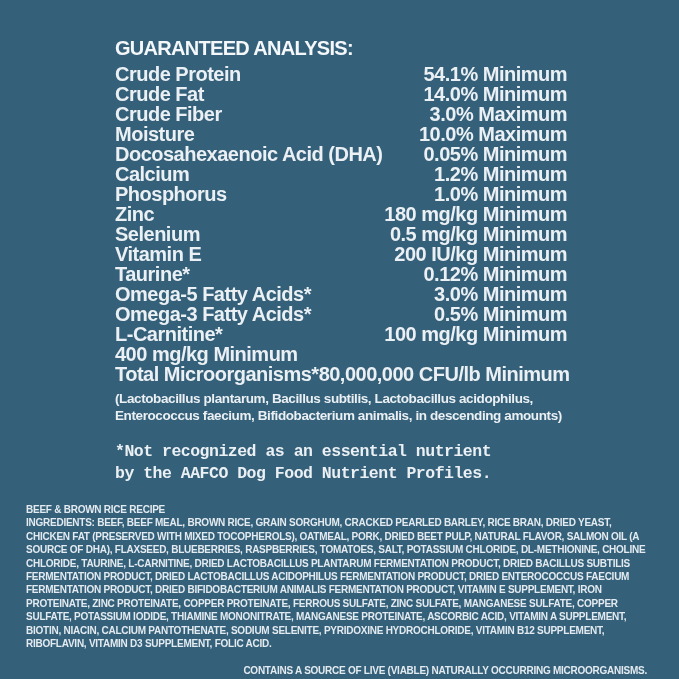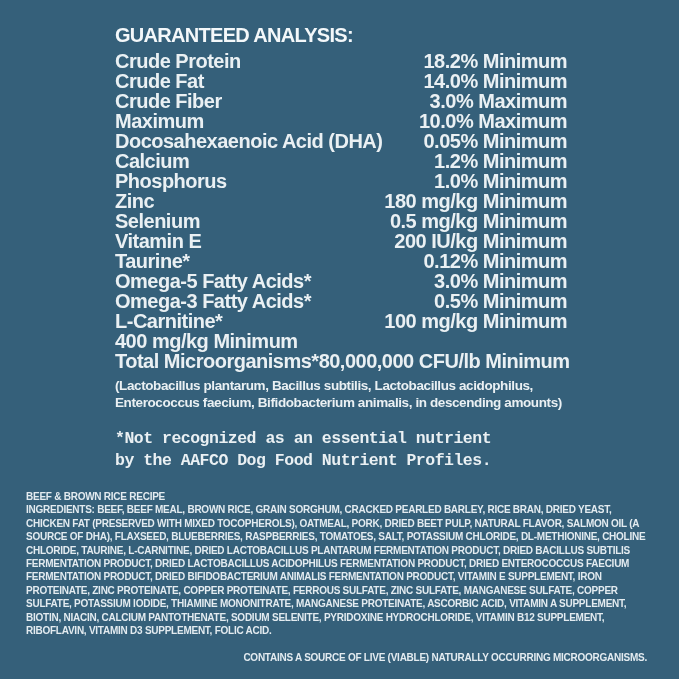--- a/index.html
+++ b/index.html
@@ -7,21 +7,21 @@
     width: 679px;
     height: 679px;
     background: #35607A;
     color: #EAF0F3;
     font-family: "Liberation Sans", sans-serif;
     font-weight: bold;
     overflow: hidden;
     -webkit-font-smoothing: antialiased;
   }
   .analysis {
-    padding: 23px 112px 0 115px;
+    padding: 36px 112px 0 115px;
   }
   .ga-heading {
     font-size: 20px;
     line-height: 25px;
     letter-spacing: -0.7px;
     color: #F4F8FA;
     margin-bottom: 3px;
   }
   .rows { }
   .row {
@@ -62,32 +62,32 @@
 </style>
 </head>
 <body style="background: rgb(53, 96, 122); color: rgb(234, 240, 243);">
 
 <div class="analysis">
   <div class="ga-heading">GUARANTEED ANALYSIS:</div>
 
   <div class="rows" id="nutrient-rows">
       <div class="row">
         <span class="lbl">Crude Protein</span>
-        <span class="val">18.2% Minimum</span>
+        <span class="val">54.1% Minimum</span>
       </div>
       <div class="row">
         <span class="lbl">Crude Fat</span>
         <span class="val">14.0% Minimum</span>
       </div>
       <div class="row">
         <span class="lbl">Crude Fiber</span>
         <span class="val">3.0% Maximum</span>
       </div>
       <div class="row">
-        <span class="lbl">Maximum</span>
+        <span class="lbl">Moisture</span>
         <span class="val">10.0% Maximum</span>
       </div>
       <div class="row">
         <span class="lbl">Docosahexaenoic Acid (DHA)</span>
         <span class="val">0.05% Minimum</span>
       </div>
       <div class="row">
         <span class="lbl">Calcium</span>
         <span class="val">1.2% Minimum</span>
       </div>

